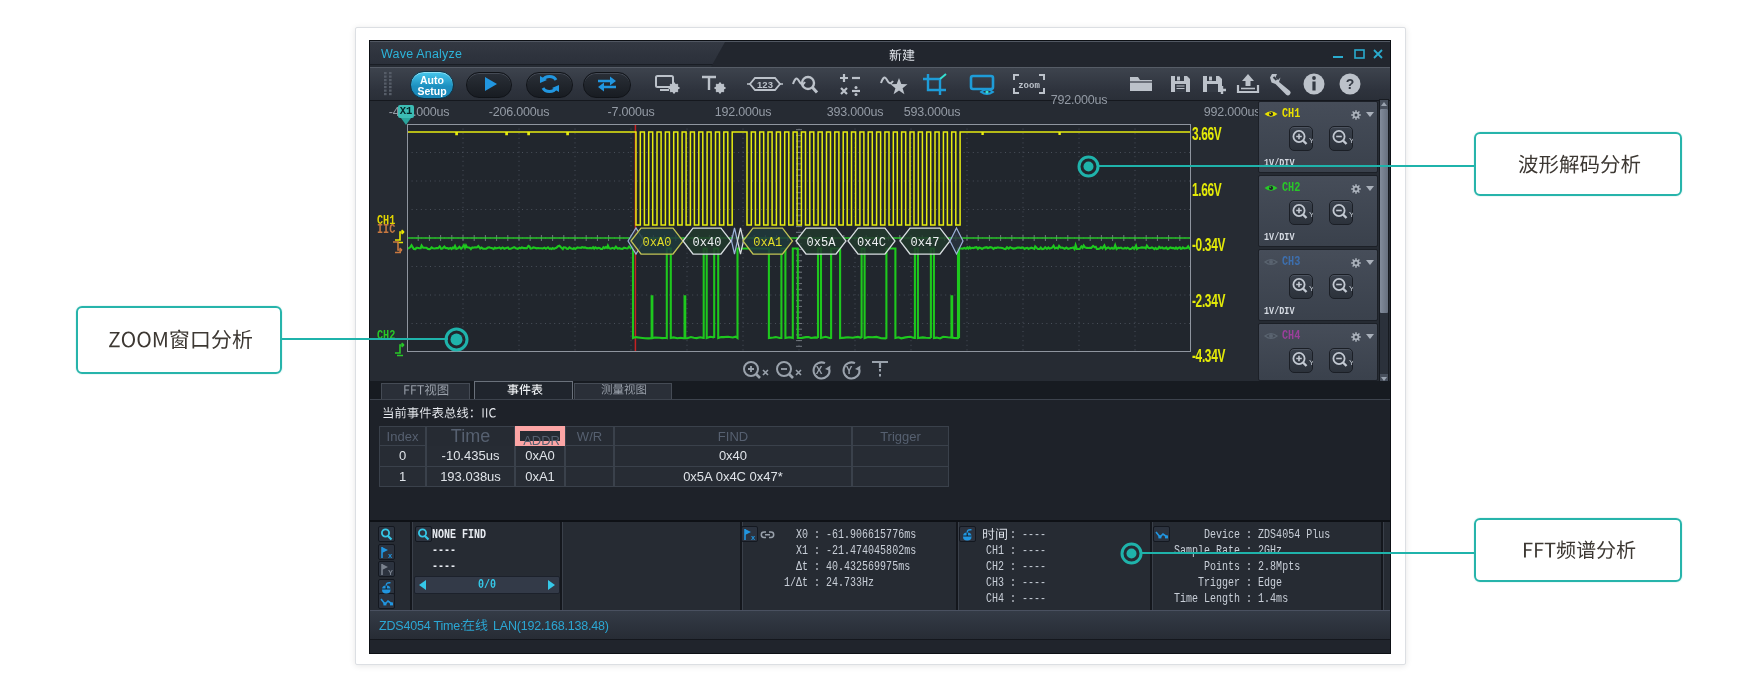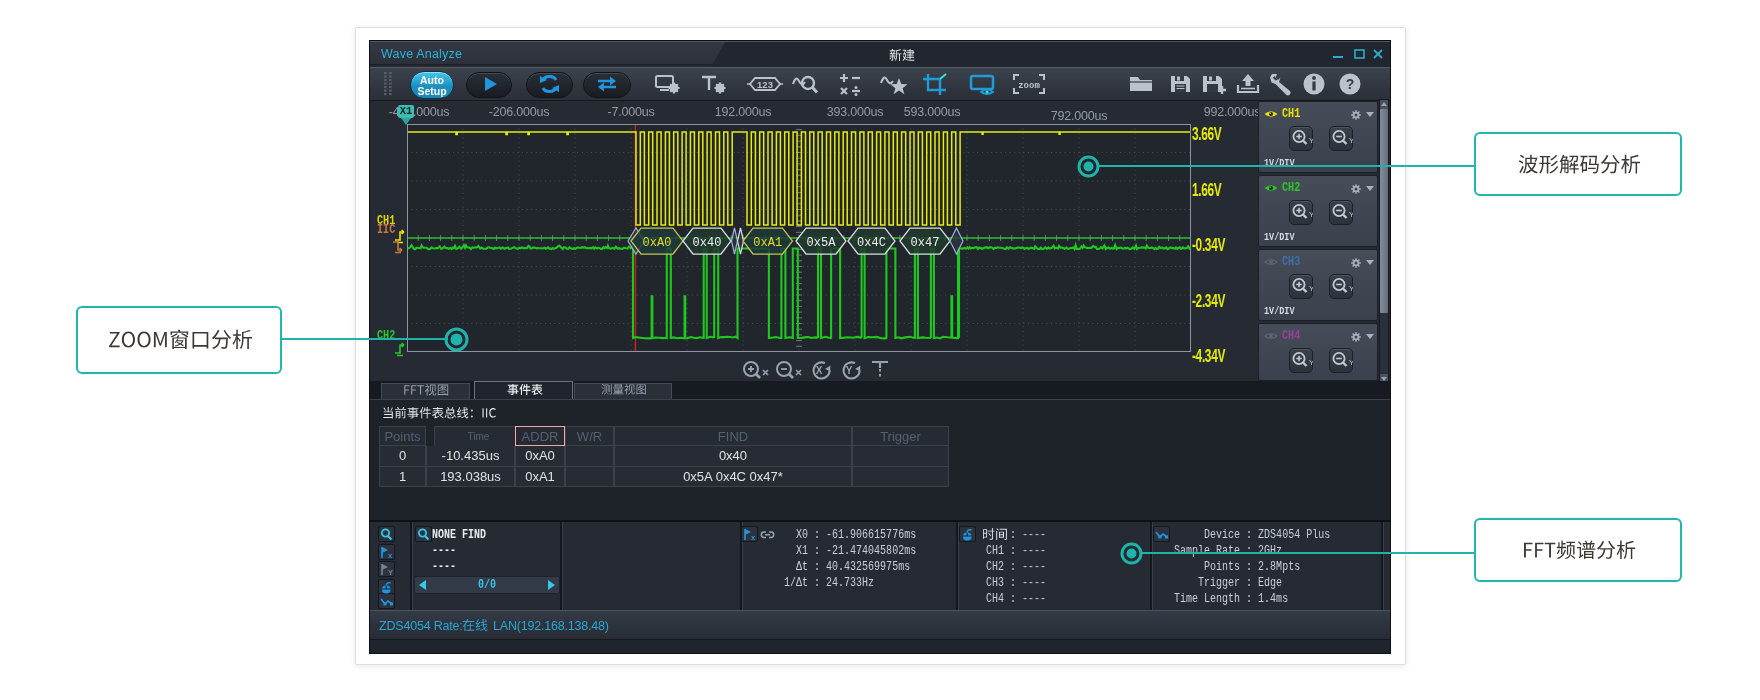--- a/index.html
+++ b/index.html
@@ -176,21 +176,21 @@
     <svg class="abs" style="left:967px;top:30px" width="26" height="26" viewBox="0 0 26 26">
       <circle cx="13" cy="13" r="10.5" fill="#bcc2ca"></circle>
       <text x="13" y="18" font-family="Liberation Sans" font-size="14" font-weight="bold" fill="#343a44" text-anchor="middle">?</text>
     </svg>
     <div class="abs timeax" style="left:49px;top:64px">-406.000us</div>
     <div class="abs timeax" style="left:149px;top:64px">-206.000us</div>
     <div class="abs timeax" style="left:261px;top:64px">-7.000us</div>
     <div class="abs timeax" style="left:373px;top:64px">192.000us</div>
     <div class="abs timeax" style="left:485px;top:64px">393.000us</div>
     <div class="abs timeax" style="left:562px;top:64px">593.000us</div>
-    <div class="abs timeax" style="left:709px;top:68px">792.000us</div>
+    <div class="abs timeax" style="left:709px;top:52px">792.000us</div>
     <div class="abs timeax" style="left:862px;top:64px">992.000us</div>
     <div class="abs" style="left:28px;top:64px;width:16px;height:13px;background:#3cbcb4;border-radius:2px;color:#052527;font-weight:bold;font-size:10.5px;font-family:'Liberation Mono',monospace;text-align:center;line-height:13px">X1</div>
     <svg class="abs" style="left:31px;top:77px" width="10" height="7" viewBox="0 0 10 7">
       <path d="M0 0 H10 L5 7 Z" fill="#2ba39c"></path>
     </svg>
     <svg class="abs" style="left:37px;top:83px" width="784" height="228" viewBox="0 0 784 228">
       <rect x="0" y="0" width="784" height="228" fill="#21262d"></rect>
       <path d="M56 0 V228 M112 0 V228 M168 0 V228 M224 0 V228 M280 0 V228 M336 0 V228 M392 0 V228 M448 0 V228 M504 0 V228 M560 0 V228 M616 0 V228 M672 0 V228 M728 0 V228 M0 28.5 H784 M0 57.0 H784 M0 85.5 H784 M0 114.0 H784 M0 142.5 H784 M0 171.0 H784 M0 199.5 H784" stroke="#6b7280" stroke-width="1" stroke-dasharray="1 3.6" fill="none" opacity="0.55"></path>
       <path d="M0.0 111 V117 M11.2 111 V117 M22.4 111 V117 M33.6 111 V117 M44.8 111 V117 M56.0 111 V117 M67.2 111 V117 M78.4 111 V117 M89.6 111 V117 M100.8 111 V117 M112.0 111 V117 M123.2 111 V117 M134.4 111 V117 M145.6 111 V117 M156.8 111 V117 M168.0 111 V117 M179.2 111 V117 M190.4 111 V117 M201.6 111 V117 M212.8 111 V117 M224.0 111 V117 M235.2 111 V117 M246.4 111 V117 M257.6 111 V117 M268.8 111 V117 M280.0 111 V117 M291.2 111 V117 M302.4 111 V117 M313.6 111 V117 M324.8 111 V117 M336.0 111 V117 M347.2 111 V117 M358.4 111 V117 M369.6 111 V117 M380.8 111 V117 M392.0 111 V117 M403.2 111 V117 M414.4 111 V117 M425.6 111 V117 M436.8 111 V117 M448.0 111 V117 M459.2 111 V117 M470.4 111 V117 M481.6 111 V117 M492.8 111 V117 M504.0 111 V117 M515.2 111 V117 M526.4 111 V117 M537.6 111 V117 M548.8 111 V117 M560.0 111 V117 M571.2 111 V117 M582.4 111 V117 M593.6 111 V117 M604.8 111 V117 M616.0 111 V117 M627.2 111 V117 M638.4 111 V117 M649.6 111 V117 M660.8 111 V117 M672.0 111 V117 M683.2 111 V117 M694.4 111 V117 M705.6 111 V117 M716.8 111 V117 M728.0 111 V117 M739.2 111 V117 M750.4 111 V117 M761.6 111 V117 M772.8 111 V117 M784.0 111 V117 M389 0.0 H395 M389 5.7 H395 M389 11.4 H395 M389 17.1 H395 M389 22.8 H395 M389 28.5 H395 M389 34.2 H395 M389 39.9 H395 M389 45.6 H395 M389 51.3 H395 M389 57.0 H395 M389 62.7 H395 M389 68.4 H395 M389 74.1 H395 M389 79.8 H395 M389 85.5 H395 M389 91.2 H395 M389 96.9 H395 M389 102.6 H395 M389 108.3 H395 M389 114.0 H395 M389 119.7 H395 M389 125.4 H395 M389 131.1 H395 M389 136.8 H395 M389 142.5 H395 M389 148.2 H395 M389 153.9 H395 M389 159.6 H395 M389 165.3 H395 M389 171.0 H395 M389 176.7 H395 M389 182.4 H395 M389 188.1 H395 M389 193.8 H395 M389 199.5 H395 M389 205.2 H395 M389 210.9 H395 M389 216.6 H395 M389 222.3 H395 M389 228.0 H395" stroke="#c2c7d0" stroke-width="1" fill="none" opacity="0.5"></path>
       <path d="M0 114 H784" stroke="#29d329" stroke-width="1.3" opacity="0.9"></path>
@@ -408,27 +408,27 @@
       <path transform="translate(1,11.04)" d="M1.6 -1.6V-0.8H5.4V-0.2C5.4 0.1 5.3 0.1 5.1 0.1C4.9 0.1 4.2 0.1 3.5 0.1C3.6 0.4 3.8 0.8 3.9 1.0C4.9 1.0 5.5 1.0 6.0 0.9C6.4 0.7 6.5 0.5 6.5 -0.2V-0.8H9.1V-0.3H10.2V-2.4H11.5V-3.3H10.2V-4.8H6.5V-5.5H10.1V-7.7H6.5V-8.3H11.3V-9.3H6.5V-10.1H5.4V-9.3H0.8V-8.3H5.4V-7.7H2.0V-5.5H5.4V-4.8H1.7V-4.0H5.4V-3.3H0.5V-2.4H5.4V-1.6ZM3.1 -7.0H5.4V-6.2H3.1ZM6.5 -7.0H8.9V-6.2H6.5ZM6.5 -4.0H9.1V-3.3H6.5ZM6.5 -2.4H9.1V-1.6H6.5Z M15.8 -4.2V-3.1H19.2V1.0H20.3V-3.1H23.5V-4.2H20.3V-6.6H23.0V-7.7H20.3V-10.0H19.2V-7.7H17.8C18.0 -8.2 18.1 -8.7 18.2 -9.3L17.1 -9.5C16.8 -8.0 16.3 -6.4 15.6 -5.5C15.9 -5.3 16.4 -5.1 16.6 -4.9C16.9 -5.4 17.2 -6.0 17.4 -6.6H19.2V-4.2ZM15.1 -10.1C14.5 -8.3 13.4 -6.6 12.3 -5.4C12.5 -5.1 12.8 -4.5 12.9 -4.3C13.3 -4.6 13.6 -5.0 13.9 -5.4V1.0H15.0V-7.2C15.4 -8.0 15.8 -8.9 16.2 -9.8Z M26.9 1.0C27.2 0.8 27.7 0.6 31.1 -0.4C31.1 -0.6 31.0 -1.1 30.9 -1.4L28.2 -0.6V-3.0C28.8 -3.4 29.4 -3.9 29.9 -4.5C30.8 -2.0 32.4 -0.2 34.9 0.7C35.1 0.3 35.4 -0.1 35.7 -0.3C34.5 -0.7 33.5 -1.2 32.7 -1.9C33.5 -2.4 34.3 -2.9 35.0 -3.5L34.1 -4.2C33.6 -3.7 32.8 -3.1 32.1 -2.6C31.6 -3.2 31.3 -3.8 31.0 -4.5H35.2V-5.5H30.5V-6.4H34.4V-7.3H30.5V-8.2H34.9V-9.2H30.5V-10.1H29.4V-9.2H25.2V-8.2H29.4V-7.3H25.8V-6.4H29.4V-5.5H24.7V-4.5H28.5C27.4 -3.6 25.8 -2.7 24.3 -2.3C24.6 -2.1 24.9 -1.7 25.1 -1.4C25.7 -1.6 26.4 -1.9 27.0 -2.3V-0.9C27.0 -0.4 26.7 -0.1 26.4 -0.0C26.6 0.2 26.9 0.7 26.9 1.0Z" fill="#eef1f4" fill-opacity="1.0"></path>
     </svg>
     <svg style="position:absolute;left:229.7px;top:342.1px" width="48.0" height="13.5">
       <path transform="translate(1,10.58)" d="M5.6 -1.1C6.2 -0.5 6.9 0.3 7.2 0.8L7.7 0.4C7.4 -0.0 6.7 -0.8 6.1 -1.4ZM3.6 -9.0V-1.8H4.3V-8.3H6.8V-1.8H7.5V-9.0ZM10.0 -9.5V-0.1C10.0 0.1 9.9 0.1 9.7 0.1C9.6 0.2 9.0 0.2 8.4 0.1C8.5 0.4 8.6 0.7 8.7 0.9C9.5 0.9 10.0 0.9 10.3 0.7C10.6 0.6 10.7 0.4 10.7 -0.1V-9.5ZM8.4 -8.6V-1.7H9.1V-8.6ZM5.1 -7.5V-3.4C5.1 -2.0 4.9 -0.6 3.0 0.4C3.1 0.5 3.3 0.8 3.4 0.9C5.5 -0.1 5.8 -1.9 5.8 -3.4V-7.5ZM0.9 -8.9C1.6 -8.6 2.4 -8.0 2.8 -7.6L3.3 -8.3C2.9 -8.7 2.1 -9.2 1.4 -9.5ZM0.4 -5.8C1.1 -5.5 1.9 -4.9 2.3 -4.6L2.8 -5.3C2.4 -5.6 1.6 -6.1 0.9 -6.4ZM0.7 0.3 1.4 0.8C1.9 -0.3 2.5 -1.7 2.9 -2.9L2.2 -3.4C1.8 -2.1 1.1 -0.6 0.7 0.3Z M14.4 -7.6H20.1V-7.0H14.4ZM14.4 -8.8H20.1V-8.2H14.4ZM13.5 -9.3V-6.5H21.0V-9.3ZM12.1 -6.0V-5.3H22.4V-6.0ZM14.1 -3.1H16.8V-2.5H14.1ZM17.7 -3.1H20.4V-2.5H17.7ZM14.1 -4.3H16.8V-3.6H14.1ZM17.7 -4.3H20.4V-3.6H17.7ZM12.0 -0.0V0.6H22.5V-0.0H17.7V-0.7H21.5V-1.3H17.7V-1.9H21.3V-4.8H13.3V-1.9H16.8V-1.3H13.0V-0.7H16.8V-0.0Z M28.2 -9.1V-3.0H29.0V-8.3H32.6V-3.0H33.4V-9.1ZM24.8 -9.2C25.2 -8.8 25.6 -8.2 25.8 -7.7L26.5 -8.2C26.3 -8.6 25.9 -9.2 25.4 -9.6ZM30.3 -7.5V-5.2C30.3 -3.4 30.0 -1.2 27.1 0.3C27.2 0.4 27.5 0.7 27.6 0.9C29.3 0.0 30.3 -1.2 30.7 -2.5V-0.2C30.7 0.5 31.0 0.7 31.8 0.7H32.9C33.9 0.7 34.0 0.3 34.1 -1.5C33.9 -1.6 33.6 -1.7 33.4 -1.9C33.3 -0.2 33.3 0.1 32.9 0.1H31.9C31.6 0.1 31.5 0.0 31.5 -0.3V-3.2H30.9C31.1 -3.9 31.2 -4.6 31.2 -5.2V-7.5ZM23.7 -7.7V-6.9H26.5C25.8 -5.4 24.6 -4.0 23.4 -3.2C23.6 -3.0 23.8 -2.6 23.9 -2.3C24.3 -2.7 24.7 -3.1 25.2 -3.6V0.9H26.0V-4.0C26.4 -3.5 26.9 -2.9 27.1 -2.5L27.7 -3.2C27.5 -3.5 26.7 -4.4 26.2 -4.9C26.8 -5.6 27.2 -6.5 27.6 -7.4L27.1 -7.7L26.9 -7.7Z M38.8 -3.2C39.7 -3.0 40.9 -2.6 41.5 -2.3L41.9 -2.9C41.3 -3.2 40.1 -3.6 39.2 -3.7ZM37.7 -1.7C39.2 -1.6 41.2 -1.1 42.3 -0.7L42.7 -1.3C41.6 -1.7 39.6 -2.2 38.1 -2.3ZM35.5 -9.2V0.9H36.3V0.4H44.2V0.9H45.0V-9.2ZM36.3 -0.3V-8.4H44.2V-0.3ZM39.3 -8.1C38.7 -7.2 37.7 -6.3 36.7 -5.7C36.9 -5.6 37.2 -5.3 37.3 -5.2C37.7 -5.4 38.0 -5.7 38.4 -6.0C38.7 -5.6 39.1 -5.3 39.6 -5.0C38.6 -4.5 37.5 -4.2 36.5 -4.0C36.7 -3.8 36.8 -3.5 36.9 -3.3C38.0 -3.5 39.2 -4.0 40.3 -4.6C41.3 -4.0 42.4 -3.6 43.5 -3.4C43.6 -3.6 43.8 -3.9 44.0 -4.1C43.0 -4.2 41.9 -4.6 41.0 -5.0C41.9 -5.5 42.6 -6.2 43.1 -7.0L42.6 -7.3L42.5 -7.2H39.5C39.7 -7.4 39.8 -7.7 40.0 -7.9ZM38.8 -6.5 38.9 -6.6H41.9C41.5 -6.1 40.9 -5.7 40.3 -5.3C39.7 -5.7 39.2 -6.1 38.8 -6.5Z" fill="#9aa1ab" fill-opacity="1.0"></path>
     </svg>
     <div class="abs" style="left:0;top:358px;width:1022px;height:121px;background:#1e2229;border-top:1px solid #3d434d"></div>
     <svg style="position:absolute;left:11.0px;top:364.6px" width="116.4" height="14.5">
       <path transform="translate(1,11.41)" d="M1.5 -9.5C2.2 -8.7 2.8 -7.5 3.1 -6.6L4.0 -7.1C3.7 -7.8 3.0 -9.0 2.3 -9.9ZM9.9 -10.0C9.6 -9.0 8.9 -7.7 8.3 -6.9L9.2 -6.6C9.7 -7.4 10.4 -8.6 10.9 -9.6ZM1.4 -0.5V0.5H9.8V1.0H10.8V-6.0H6.7V-10.4H5.7V-6.0H1.7V-5.1H9.8V-3.3H2.1V-2.4H9.8V-0.5Z M19.9 -6.4V-1.3H20.8V-6.4ZM22.4 -6.7V-0.2C22.4 0.0 22.3 0.1 22.1 0.1C21.9 0.1 21.3 0.1 20.5 0.0C20.6 0.3 20.8 0.7 20.8 0.9C21.8 1.0 22.4 0.9 22.8 0.8C23.2 0.6 23.3 0.4 23.3 -0.2V-6.7ZM21.4 -10.5C21.1 -9.9 20.6 -9.1 20.2 -8.5H16.5L17.1 -8.7C16.9 -9.2 16.3 -9.9 15.8 -10.4L15.0 -10.1C15.4 -9.6 15.9 -8.9 16.1 -8.5H13.1V-7.6H24.1V-8.5H21.3C21.6 -9.0 22.0 -9.6 22.4 -10.2ZM17.5 -3.7V-2.5H14.7V-3.7ZM17.5 -4.5H14.7V-5.7H17.5ZM13.8 -6.5V0.9H14.7V-1.7H17.5V-0.1C17.5 0.1 17.4 0.1 17.2 0.1C17.1 0.1 16.5 0.1 15.9 0.1C16.0 0.3 16.1 0.7 16.2 0.9C17.0 0.9 17.6 0.9 17.9 0.8C18.3 0.6 18.4 0.4 18.4 -0.1V-6.5Z M26.5 -1.6V-0.9H30.5V-0.0C30.5 0.2 30.4 0.2 30.2 0.2C30.0 0.3 29.2 0.3 28.5 0.2C28.6 0.5 28.8 0.8 28.8 1.0C29.8 1.0 30.5 1.0 30.9 0.9C31.3 0.7 31.4 0.5 31.4 -0.0V-0.9H34.4V-0.3H35.4V-2.6H36.6V-3.3H35.4V-4.8H31.4V-5.7H35.2V-7.9H31.4V-8.7H36.4V-9.4H31.4V-10.4H30.5V-9.4H25.6V-8.7H30.5V-7.9H26.9V-5.7H30.5V-4.8H26.6V-4.2H30.5V-3.3H25.4V-2.6H30.5V-1.6ZM27.8 -7.3H30.5V-6.4H27.8ZM31.4 -7.3H34.2V-6.4H31.4ZM31.4 -4.2H34.4V-3.3H31.4ZM31.4 -2.6H34.4V-1.6H31.4Z M41.1 -4.2V-3.3H44.7V1.0H45.6V-3.3H49.0V-4.2H45.6V-7.0H48.5V-7.9H45.6V-10.3H44.7V-7.9H43.0C43.2 -8.4 43.3 -9.0 43.4 -9.6L42.6 -9.8C42.3 -8.2 41.8 -6.6 41.0 -5.5C41.3 -5.4 41.7 -5.2 41.8 -5.1C42.2 -5.6 42.5 -6.2 42.7 -7.0H44.7V-4.2ZM40.5 -10.4C39.9 -8.5 38.8 -6.6 37.6 -5.4C37.8 -5.2 38.0 -4.7 38.1 -4.5C38.5 -4.9 38.9 -5.4 39.3 -6.0V1.0H40.2V-7.4C40.6 -8.3 41.1 -9.2 41.4 -10.1Z M52.7 1.0C53.0 0.8 53.5 0.6 56.9 -0.5C56.9 -0.7 56.8 -1.0 56.8 -1.3L53.8 -0.4V-3.1C54.5 -3.6 55.2 -4.2 55.7 -4.8C56.7 -2.2 58.4 -0.3 61.0 0.6C61.1 0.3 61.4 -0.0 61.6 -0.2C60.4 -0.6 59.3 -1.2 58.5 -2.0C59.2 -2.5 60.1 -3.1 60.9 -3.7L60.1 -4.3C59.5 -3.8 58.7 -3.1 57.9 -2.6C57.4 -3.2 56.9 -4.0 56.6 -4.8H61.2V-5.6H56.2V-6.7H60.2V-7.5H56.2V-8.5H60.8V-9.3H56.2V-10.4H55.3V-9.3H50.9V-8.5H55.3V-7.5H51.5V-6.7H55.3V-5.6H50.4V-4.8H54.5C53.3 -3.7 51.6 -2.8 50.0 -2.3C50.2 -2.1 50.5 -1.7 50.7 -1.5C51.4 -1.8 52.1 -2.1 52.8 -2.5V-0.7C52.8 -0.2 52.5 0.0 52.3 0.1C52.5 0.3 52.7 0.8 52.7 1.0Z M71.4 -2.7C72.1 -1.8 72.8 -0.6 73.1 0.1L73.9 -0.3C73.6 -1.1 72.8 -2.2 72.1 -3.1ZM67.1 -3.3C67.9 -2.8 68.9 -1.9 69.3 -1.3L70.0 -1.9C69.6 -2.5 68.6 -3.3 67.8 -3.9ZM65.5 -3.0V-0.4C65.5 0.6 65.9 0.9 67.3 0.9C67.6 0.9 69.8 0.9 70.1 0.9C71.3 0.9 71.6 0.5 71.7 -0.9C71.4 -1.0 71.1 -1.1 70.8 -1.3C70.8 -0.2 70.7 0.0 70.1 0.0C69.6 0.0 67.8 0.0 67.4 0.0C66.6 0.0 66.5 -0.1 66.5 -0.4V-3.0ZM63.7 -2.8C63.5 -1.8 63.0 -0.7 62.5 -0.1L63.4 0.3C63.9 -0.4 64.4 -1.6 64.6 -2.6ZM65.3 -7.0H71.1V-4.8H65.3ZM64.3 -7.9V-4.0H72.2V-7.9H70.1C70.6 -8.5 71.0 -9.3 71.4 -10.0L70.5 -10.4C70.2 -9.7 69.6 -8.6 69.1 -7.9H66.6L67.3 -8.3C67.1 -8.9 66.5 -9.7 66.0 -10.4L65.2 -10.0C65.7 -9.4 66.2 -8.5 66.4 -7.9Z M75.1 -0.7 75.3 0.2C76.4 -0.1 77.9 -0.6 79.3 -1.0L79.2 -1.8C77.7 -1.4 76.1 -0.9 75.1 -0.7ZM83.1 -9.7C83.7 -9.4 84.5 -8.9 84.9 -8.5L85.5 -9.1C85.1 -9.5 84.3 -9.9 83.7 -10.2ZM75.3 -5.2C75.5 -5.3 75.8 -5.4 77.3 -5.6C76.7 -4.8 76.2 -4.2 76.0 -3.9C75.6 -3.5 75.3 -3.2 75.1 -3.1C75.2 -2.9 75.3 -2.4 75.4 -2.3C75.6 -2.4 76.0 -2.5 79.2 -3.2C79.1 -3.3 79.1 -3.7 79.2 -3.9L76.7 -3.5C77.6 -4.6 78.6 -6.0 79.4 -7.3L78.6 -7.8C78.4 -7.4 78.1 -6.9 77.8 -6.4L76.2 -6.3C77.0 -7.3 77.7 -8.7 78.2 -10.0L77.4 -10.4C76.9 -8.9 76.0 -7.3 75.7 -6.9C75.4 -6.5 75.2 -6.2 75.0 -6.1C75.1 -5.9 75.2 -5.4 75.3 -5.2ZM85.4 -4.3C84.9 -3.5 84.2 -2.8 83.4 -2.2C83.2 -2.9 83.1 -3.7 82.9 -4.6L86.1 -5.1L85.9 -6.0L82.8 -5.4C82.8 -5.9 82.7 -6.4 82.7 -7.0L85.7 -7.5L85.6 -8.3L82.6 -7.9C82.6 -8.7 82.6 -9.5 82.6 -10.4H81.6C81.7 -9.5 81.7 -8.6 81.7 -7.7L79.8 -7.4L79.9 -6.6L81.8 -6.9C81.8 -6.3 81.9 -5.8 81.9 -5.2L79.5 -4.8L79.7 -3.9L82.1 -4.4C82.2 -3.3 82.4 -2.4 82.7 -1.6C81.6 -0.9 80.4 -0.4 79.1 0.0C79.3 0.2 79.6 0.5 79.7 0.8C80.9 0.4 82.0 -0.2 83.0 -0.8C83.5 0.3 84.1 1.0 85.0 1.0C85.9 1.0 86.2 0.5 86.3 -0.8C86.1 -0.9 85.8 -1.1 85.6 -1.3C85.6 -0.2 85.5 0.0 85.1 0.0C84.6 0.0 84.1 -0.5 83.7 -1.4C84.7 -2.1 85.6 -3.0 86.2 -4.0Z M89.9 -6.0C90.4 -6.0 90.8 -6.4 90.8 -6.9C90.8 -7.5 90.4 -7.9 89.9 -7.9C89.4 -7.9 89.0 -7.5 89.0 -6.9C89.0 -6.4 89.4 -6.0 89.9 -6.0ZM89.9 0.0C90.4 0.0 90.8 -0.3 90.8 -0.9C90.8 -1.5 90.4 -1.8 89.9 -1.8C89.4 -1.8 89.0 -1.5 89.0 -0.9C89.0 -0.3 89.4 0.0 89.9 0.0Z M100.5 0.0H101.6V-9.1H100.5Z M104.1 0.0H105.2V-9.1H104.1Z M111.1 0.2C112.3 0.2 113.2 -0.3 113.9 -1.1L113.3 -1.9C112.7 -1.2 112.1 -0.8 111.2 -0.8C109.5 -0.8 108.4 -2.3 108.4 -4.6C108.4 -6.8 109.5 -8.2 111.2 -8.2C112.0 -8.2 112.6 -7.9 113.1 -7.4L113.7 -8.1C113.2 -8.7 112.3 -9.3 111.2 -9.3C108.9 -9.3 107.2 -7.5 107.2 -4.5C107.2 -1.6 108.9 0.2 111.1 0.2Z" fill="#e8ebf0" fill-opacity="1.0"></path>
     </svg>
     <div class="abs" style="left:9px;top:385px;width:570px;height:61px">
-      <div style="position:absolute;left:0px;top:0;width:47px;height:20px;background:#262b33;border:1px solid #3a414b;color:#566070;font-size:13px;text-align:center;line-height:19px">Points</div>
+      <div style="position:absolute;left:0px;top:0;width:47px;height:20px;background:#262b33;border:1px solid #3a414b;color:#566070;font-size:13px;text-align:center;line-height:19px">Index</div>
       <div style="position:absolute;left:0px;top:20px;width:47px;height:20.5px;background:#272c34;border:1px solid #3a414b;border-top:none;color:#dfe3e8;font-size:13px;text-align:center;line-height:20px">0</div>
       <div style="position:absolute;left:0px;top:40.5px;width:47px;height:20.5px;background:#272c34;border:1px solid #3a414b;border-top:none;color:#dfe3e8;font-size:13px;text-align:center;line-height:20px">1</div>
-      <div style="position:absolute;left:55px;top:0;width:89px;height:36px;background:#262b33;border:1px solid #3a414b;color:#566070;font-size:10px;text-align:center;line-height:19px">Time</div>
+      <div style="position:absolute;left:47px;top:0;width:89px;height:36px;background:#262b33;border:1px solid #3a414b;color:#566070;font-size:18px;text-align:center;line-height:19px">Time</div>
       <div style="position:absolute;left:47px;top:20px;width:89px;height:20.5px;background:#272c34;border:1px solid #3a414b;border-top:none;color:#dfe3e8;font-size:13px;text-align:center;line-height:20px">-10.435us</div>
       <div style="position:absolute;left:47px;top:40.5px;width:89px;height:20.5px;background:#272c34;border:1px solid #3a414b;border-top:none;color:#dfe3e8;font-size:13px;text-align:center;line-height:20px">193.038us</div>
-      <div style="position:absolute;left:136px;top:0;width:50px;height:20px;background:#262b33;border:1px solid #fca5a5;color:#566070;font-size:13px;text-align:center;line-height:19px">ADDR</div>
+      <div style="position:absolute;left:136px;top:0;width:50px;height:20px;background:#262b33;border:5px solid #fca5a5;color:#566070;font-size:13px;text-align:right;line-height:19px">ADDR</div>
       <div style="position:absolute;left:136px;top:20px;width:50px;height:20.5px;background:#272c34;border:1px solid #3a414b;border-top:none;color:#dfe3e8;font-size:13px;text-align:center;line-height:20px">0xA0</div>
       <div style="position:absolute;left:136px;top:40.5px;width:50px;height:20.5px;background:#272c34;border:1px solid #3a414b;border-top:none;color:#dfe3e8;font-size:13px;text-align:center;line-height:20px">0xA1</div>
       <div style="position:absolute;left:186px;top:0;width:49px;height:20px;background:#262b33;border:1px solid #3a414b;color:#566070;font-size:13px;text-align:center;line-height:19px">W/R</div>
       <div style="position:absolute;left:186px;top:20px;width:49px;height:20.5px;background:#272c34;border:1px solid #3a414b;border-top:none;color:#dfe3e8;font-size:13px;text-align:center;line-height:20px"></div>
       <div style="position:absolute;left:186px;top:40.5px;width:49px;height:20.5px;background:#272c34;border:1px solid #3a414b;border-top:none;color:#dfe3e8;font-size:13px;text-align:center;line-height:20px"></div>
       <div style="position:absolute;left:235px;top:0;width:238px;height:20px;background:#262b33;border:1px solid #3a414b;color:#566070;font-size:13px;text-align:center;line-height:19px">FIND</div>
       <div style="position:absolute;left:235px;top:20px;width:238px;height:20.5px;background:#272c34;border:1px solid #3a414b;border-top:none;color:#dfe3e8;font-size:13px;text-align:center;line-height:20px">0x40</div>
       <div style="position:absolute;left:235px;top:40.5px;width:238px;height:20.5px;background:#272c34;border:1px solid #3a414b;border-top:none;color:#dfe3e8;font-size:13px;text-align:center;line-height:20px">0x5A 0x4C 0x47*</div>
       <div style="position:absolute;left:473px;top:0;width:97px;height:20px;background:#262b33;border:1px solid #3a414b;color:#566070;font-size:13px;text-align:center;line-height:19px">Trigger</div>
       <div style="position:absolute;left:473px;top:20px;width:97px;height:20.5px;background:#272c34;border:1px solid #3a414b;border-top:none;color:#dfe3e8;font-size:13px;text-align:center;line-height:20px"></div>
@@ -516,21 +516,21 @@
       <path d="M1 4 L5 9 L8 6 L12 9" stroke="#2196e0" stroke-width="1.6" fill="none"></path>
       <rect x="3.4" y="7.4" width="3" height="3" fill="#2196e0"></rect>
       <rect x="10" y="7.4" width="3" height="3" fill="#2196e0"></rect>
     </svg>
     <div class="abs mono" style="left:804px;top:486px">     Device : ZDS4054 Plus
 Sample Rate : 2GHz
      Points : 2.8Mpts
     Trigger : Edge
 Time Length : 1.4ms</div>
     <div class="abs" style="left:0;top:569px;width:1022px;height:30px;background:linear-gradient(#343b46,#272c35);border-top:1px solid #4a5160;border-bottom:1px solid #14171d"></div>
-    <div class="abs" style="left:9px;top:578px;font-size:12.5px;letter-spacing:-0.2px;color:#2ba7d4">ZDS4054 Rate:</div>
+    <div class="abs" style="left:9px;top:578px;font-size:12.5px;letter-spacing:-0.2px;color:#2ba7d4">ZDS4054 Time:</div>
     <svg style="position:absolute;left:91.0px;top:577.0px" width="28.0" height="15.2">
       <path transform="translate(1,11.96)" d="M5.1 -10.9C4.9 -10.3 4.7 -9.6 4.4 -8.9H0.8V-8.0H4.0C3.1 -6.3 2.0 -4.8 0.5 -3.7C0.7 -3.5 0.9 -3.1 1.0 -2.8C1.5 -3.2 2.1 -3.7 2.5 -4.1V1.0H3.5V-5.3C4.1 -6.1 4.6 -7.0 5.1 -8.0H12.2V-8.9H5.5C5.7 -9.5 5.9 -10.1 6.1 -10.7ZM7.8 -7.3V-4.8H4.8V-3.9H7.8V-0.2H4.3V0.7H12.2V-0.2H8.7V-3.9H11.7V-4.8H8.7V-7.3Z M13.7 -0.7 13.9 0.2C15.1 -0.1 16.7 -0.6 18.2 -1.0L18.0 -1.9C16.4 -1.4 14.8 -1.0 13.7 -0.7ZM22.2 -10.1C22.8 -9.8 23.6 -9.3 24.0 -9.0L24.6 -9.6C24.2 -9.9 23.4 -10.4 22.7 -10.7ZM13.9 -5.5C14.1 -5.6 14.4 -5.7 16.0 -5.9C15.4 -5.0 14.9 -4.4 14.7 -4.1C14.3 -3.6 14.0 -3.3 13.7 -3.3C13.8 -3.0 14.0 -2.6 14.0 -2.4C14.3 -2.5 14.7 -2.7 18.0 -3.3C18.0 -3.5 18.0 -3.9 18.0 -4.1L15.4 -3.7C16.4 -4.8 17.4 -6.3 18.2 -7.7L17.4 -8.2C17.1 -7.7 16.9 -7.2 16.6 -6.7L14.9 -6.6C15.7 -7.7 16.5 -9.1 17.0 -10.5L16.1 -10.9C15.6 -9.3 14.6 -7.7 14.4 -7.2C14.1 -6.8 13.8 -6.5 13.6 -6.4C13.7 -6.2 13.9 -5.7 13.9 -5.5ZM24.5 -4.5C24.0 -3.7 23.3 -3.0 22.5 -2.3C22.3 -3.0 22.1 -3.8 21.9 -4.8L25.3 -5.4L25.1 -6.3L21.8 -5.6C21.8 -6.2 21.7 -6.8 21.7 -7.4L24.9 -7.9L24.7 -8.7L21.6 -8.2C21.6 -9.1 21.6 -10.0 21.6 -10.9H20.6C20.6 -10.0 20.6 -9.0 20.7 -8.1L18.6 -7.8L18.8 -6.9L20.7 -7.2C20.8 -6.6 20.8 -6.0 20.9 -5.5L18.4 -5.0L18.5 -4.1L21.0 -4.6C21.2 -3.5 21.4 -2.5 21.7 -1.7C20.6 -1.0 19.3 -0.4 18.0 0.0C18.2 0.2 18.4 0.6 18.6 0.8C19.8 0.4 20.9 -0.2 22.0 -0.9C22.5 0.3 23.2 1.0 24.1 1.0C25.0 1.0 25.3 0.6 25.5 -0.9C25.3 -1.0 25.0 -1.2 24.8 -1.4C24.7 -0.2 24.6 0.1 24.2 0.1C23.7 0.1 23.2 -0.5 22.8 -1.4C23.8 -2.2 24.7 -3.1 25.4 -4.1Z" fill="#2ba7d4" fill-opacity="1.0"></path>
     </svg>
     <div class="abs" style="left:123px;top:578px;font-size:12.5px;letter-spacing:-0.2px;color:#2ba7d4">LAN(192.168.138.48)</div>
     <div class="abs" style="left:0;top:599px;width:1022px;height:15px;background:#20242c"></div>
 </div>
 
 <div class="co-line" style="left:1097px;top:165px;width:379px"></div>
 <div class="co-line" style="left:282px;top:338px;width:166px"></div>
 <div class="co-line" style="left:1141px;top:552px;width:335px"></div>

